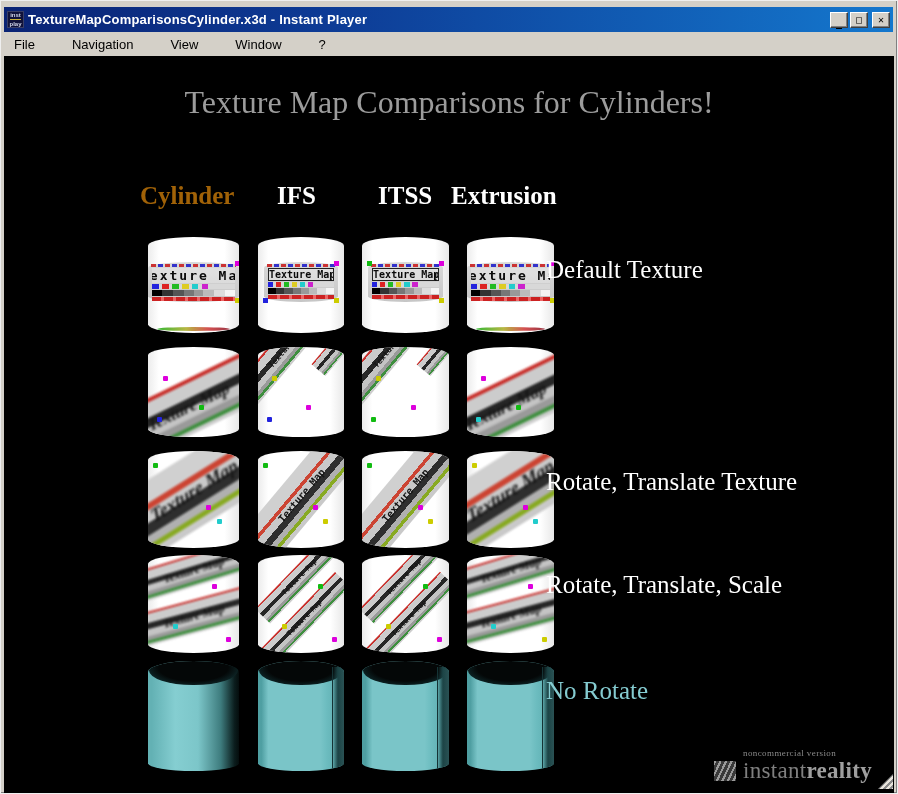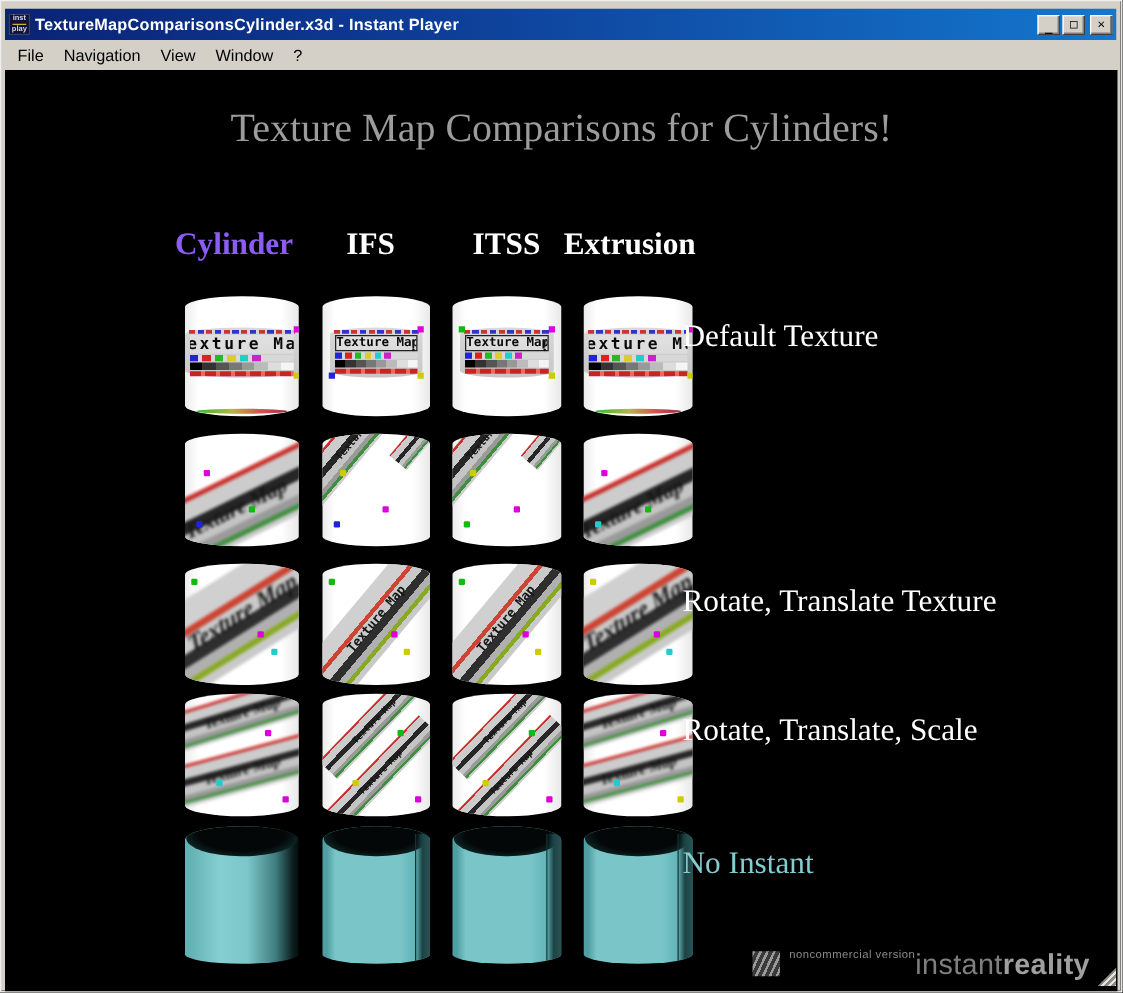--- a/index.html
+++ b/index.html
@@ -33,33 +33,33 @@
     width:18px;height:16px;background:#d4d0c8;
     border:1px solid;border-color:#fff #404040 #404040 #fff;
     box-shadow:inset -1px -1px 0 #808080;
     font-family:"DejaVu Sans Mono",monospace;font-size:10px;font-weight:bold;
     color:#000;display:flex;align-items:center;justify-content:center;
     padding:0;line-height:1;cursor:default;
   }
   .wbtn.min span{transform:translateY(3px);}
   .wbtn.cls{margin-left:2px;}
   
-  .menubar{height:24px;display:flex;align-items:center;padding-left:2px;}
+  .menubar{height:24px;display:flex;align-items:center;padding-left:2px;gap:21px;}
   .mi{font-size:13px;color:#000;padding:3px 8px;cursor:default;}
   
   .viewport{position:relative;width:890px;height:737px;background:#000;overflow:hidden;}
   .scene-title{
     position:absolute;top:28px;left:50%;transform:translateX(-50%);
     font-family:"Liberation Serif",serif;font-size:32px;color:#9c9c9c;white-space:nowrap;
   }
   .colhead{
     position:absolute;top:126px;font-family:"Liberation Serif",serif;
     font-size:25px;font-weight:bold;color:#fff;white-space:nowrap;
   }
-  .ch-cyl{left:136px;color:#8b5cf6;}
+  .ch-cyl{left:136px;color:#a16207;}
   .ch-ifs{left:273px;}
   .ch-itss{left:374px;}
   .ch-ext{left:447px;}
   .rowlabel{
     position:absolute;left:542px;font-family:"Liberation Serif",serif;
     font-size:25px;color:#fff;white-space:nowrap;
   }
   .rl1{top:200px;} .rl2{top:305px;} .rl3{top:412px;} .rl4{top:515px;}
   .rl5{top:621px;color:#85ccd1;}
   
@@ -128,21 +128,21 @@
   .cyl.teal.facet{background:linear-gradient(90deg,#4f9fa2 0 4%,#7ac5c8 12% 72%,#6cbcbf 80%,#57a5a8);}
   .cap{position:absolute;left:1%;right:1%;top:-5%;height:27%;border-radius:50%;
     background:radial-gradient(ellipse at 50% 40%,#040707 55%,#102e30 82%,#2a5a5c);}
   .fr{position:absolute;right:0;top:5%;bottom:0;width:14%;
     border-left:1px solid #153335;
     background:linear-gradient(90deg,rgba(20,50,52,.1),#1c4446 45%,#2a5254);}
   
   .brand{position:absolute;right:22px;bottom:10px;display:flex;align-items:flex-end;gap:7px;}
   .brand-icon{width:22px;height:20px;margin-bottom:2px;
     background:repeating-linear-gradient(115deg,#9a9a9a 0 2px,#3a3a3a 2px 5px);}
-  .brand-text{display:flex;flex-direction:row;line-height:1.05;}
+  .brand-text{display:flex;flex-direction:column;line-height:1.05;font-family:Liberation Serif, serif;}
   .brand-small{font-size:9px;color:#8a8a8a;letter-spacing:.4px;}
   .brand-main{font-size:23px;color:#7f7f7f;letter-spacing:.3px;}
   .brand-main b{color:#9f9f9f;}
   
   .grip{position:absolute;right:4px;bottom:4px;width:15px;height:15px;
     background:repeating-linear-gradient(135deg,#e8e4dc 0 2px,#8a8a8a 2px 4px);
     clip-path:polygon(100% 0,100% 100%,0 100%);}
 </style>
 </head>
 <body>
@@ -402,21 +402,21 @@
     <div class="cell r5 c4">
       <div class="cyl teal facet">
           <div class="cap"></div>
           <div class="fr"></div>
         </div>
     </div>
 
     <div class="rowlabel rl1">Default Texture</div>
     <div class="rowlabel rl3">Rotate, Translate Texture</div>
     <div class="rowlabel rl4">Rotate, Translate, Scale</div>
-    <div class="rowlabel rl5">No Instant</div>
+    <div class="rowlabel rl5">No Rotate</div>
 
     <div class="brand">
       <div class="brand-icon"></div>
       <div class="brand-text">
         <span class="brand-small">noncommercial version</span>
         <span class="brand-main"><span>instant</span><b>reality</b></span>
       </div>
     </div>
   </div>
 

